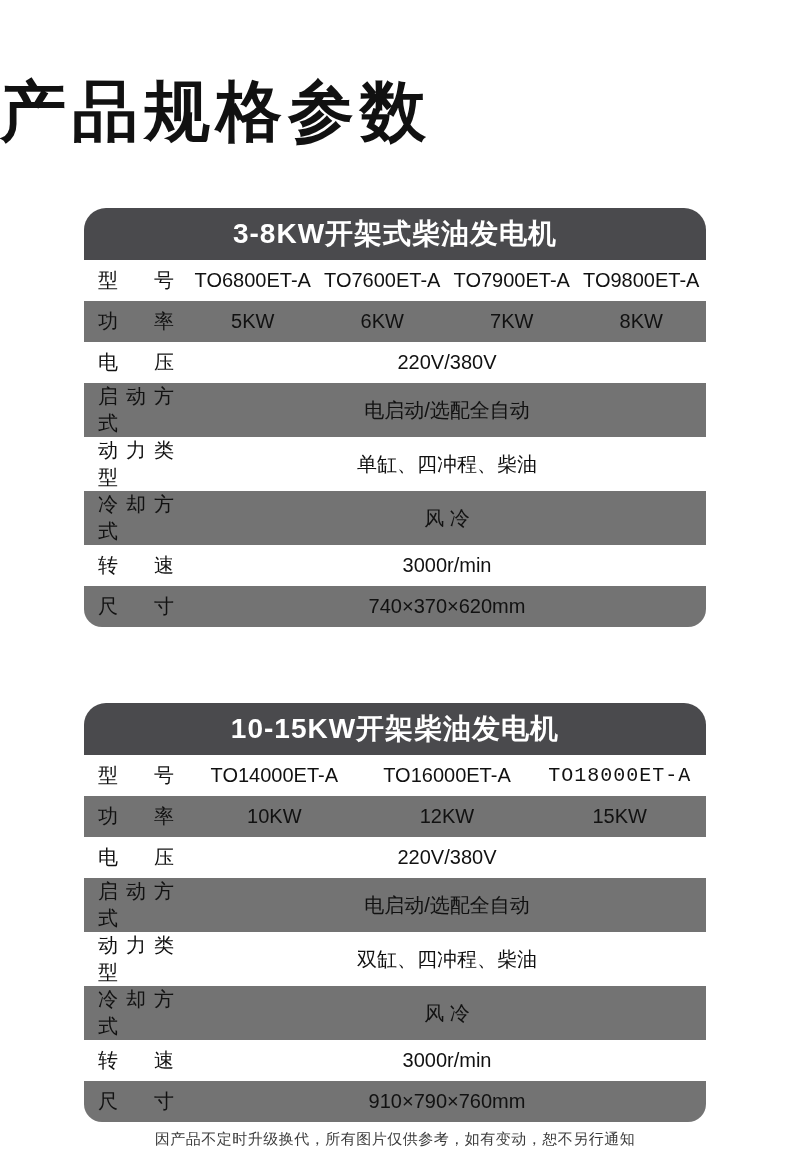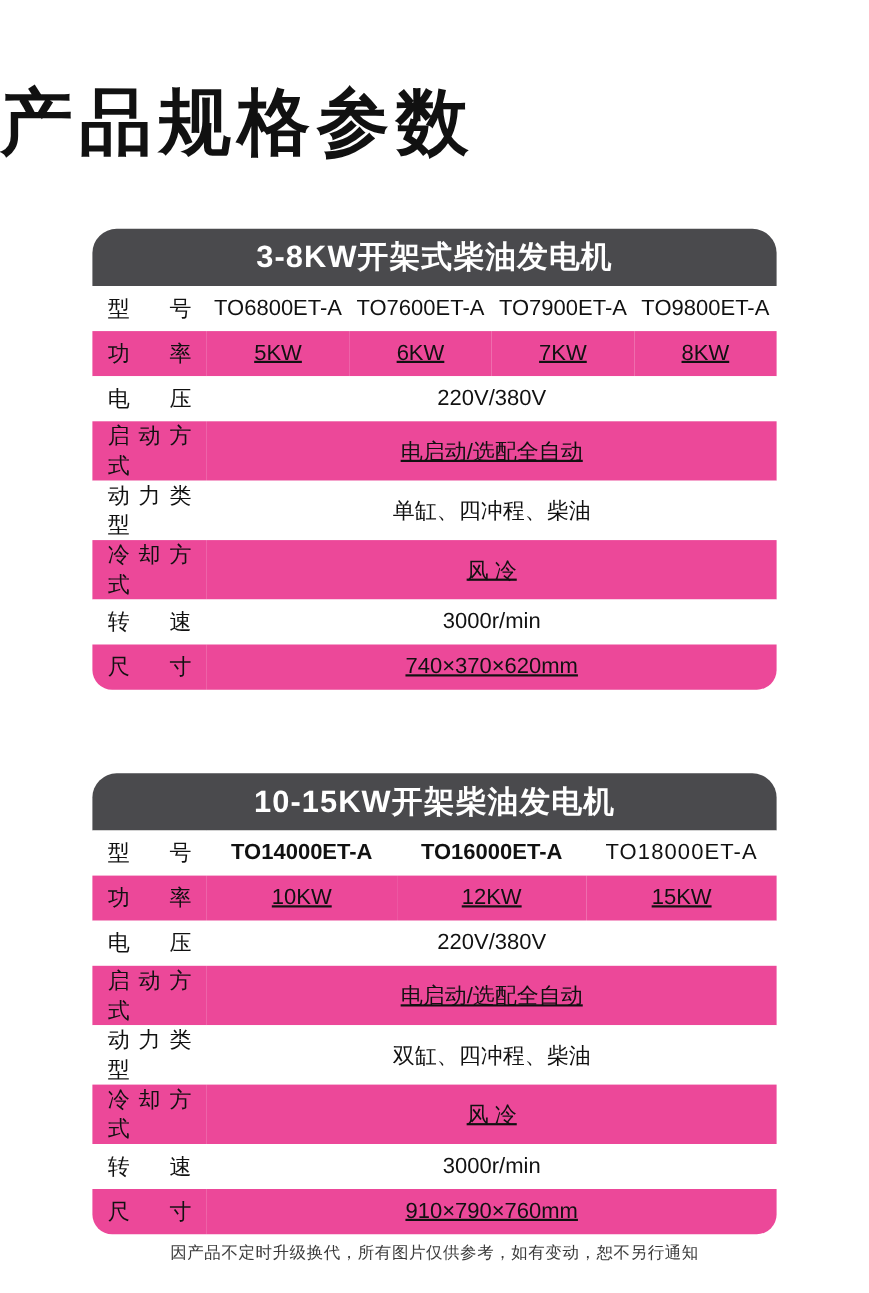--- a/index.html
+++ b/index.html
@@ -56,21 +56,21 @@
     width: 100%;
     border-collapse: collapse;
     table-layout: fixed;
   }
 
   table.spec-table tr {
     height: 41px;
   }
 
   table.spec-table tr.odd td { background: #ffffff; }
-  table.spec-table tr.even td { background: #ec4899; text-decoration: underline; }
+  table.spec-table tr.even td { background: #737373; }
 
   table.spec-table td {
     font-size: 20px;
     text-align: center;
     vertical-align: middle;
     border: 0;
     padding: 0;
     color: #111111;
   }
 
@@ -89,22 +89,22 @@
   }
 
   td.val-cell {
     border-right: 1px solid #c2c7d2;
   }
   td.val-cell.last { border-right: 0; }
   table.spec-table tr:last-child td:first-child { border-bottom-left-radius: 18px; }
   table.spec-table tr:last-child td:last-child { border-bottom-right-radius: 18px; }
 
   .model-text-1 { font-size: 19px; }
-  .model-text-2 { font-size: 21px; font-weight: bold; }
-  .model-text-3 { font-size: 20px; font-family: Liberation Sans, sans-serif; letter-spacing: 1px; }
+  .model-text-2 { font-size: 21px; font-weight: normal; }
+  .model-text-3 { font-size: 20px; font-family: Liberation Mono, monospace; letter-spacing: 1px; }
 
   .footnote {
     position: absolute;
     left: 0;
     right: 0;
     bottom: 26px;
     text-align: center;
     font-size: 15px;
     color: #3b3b3b;
     letter-spacing: 0.5px;

